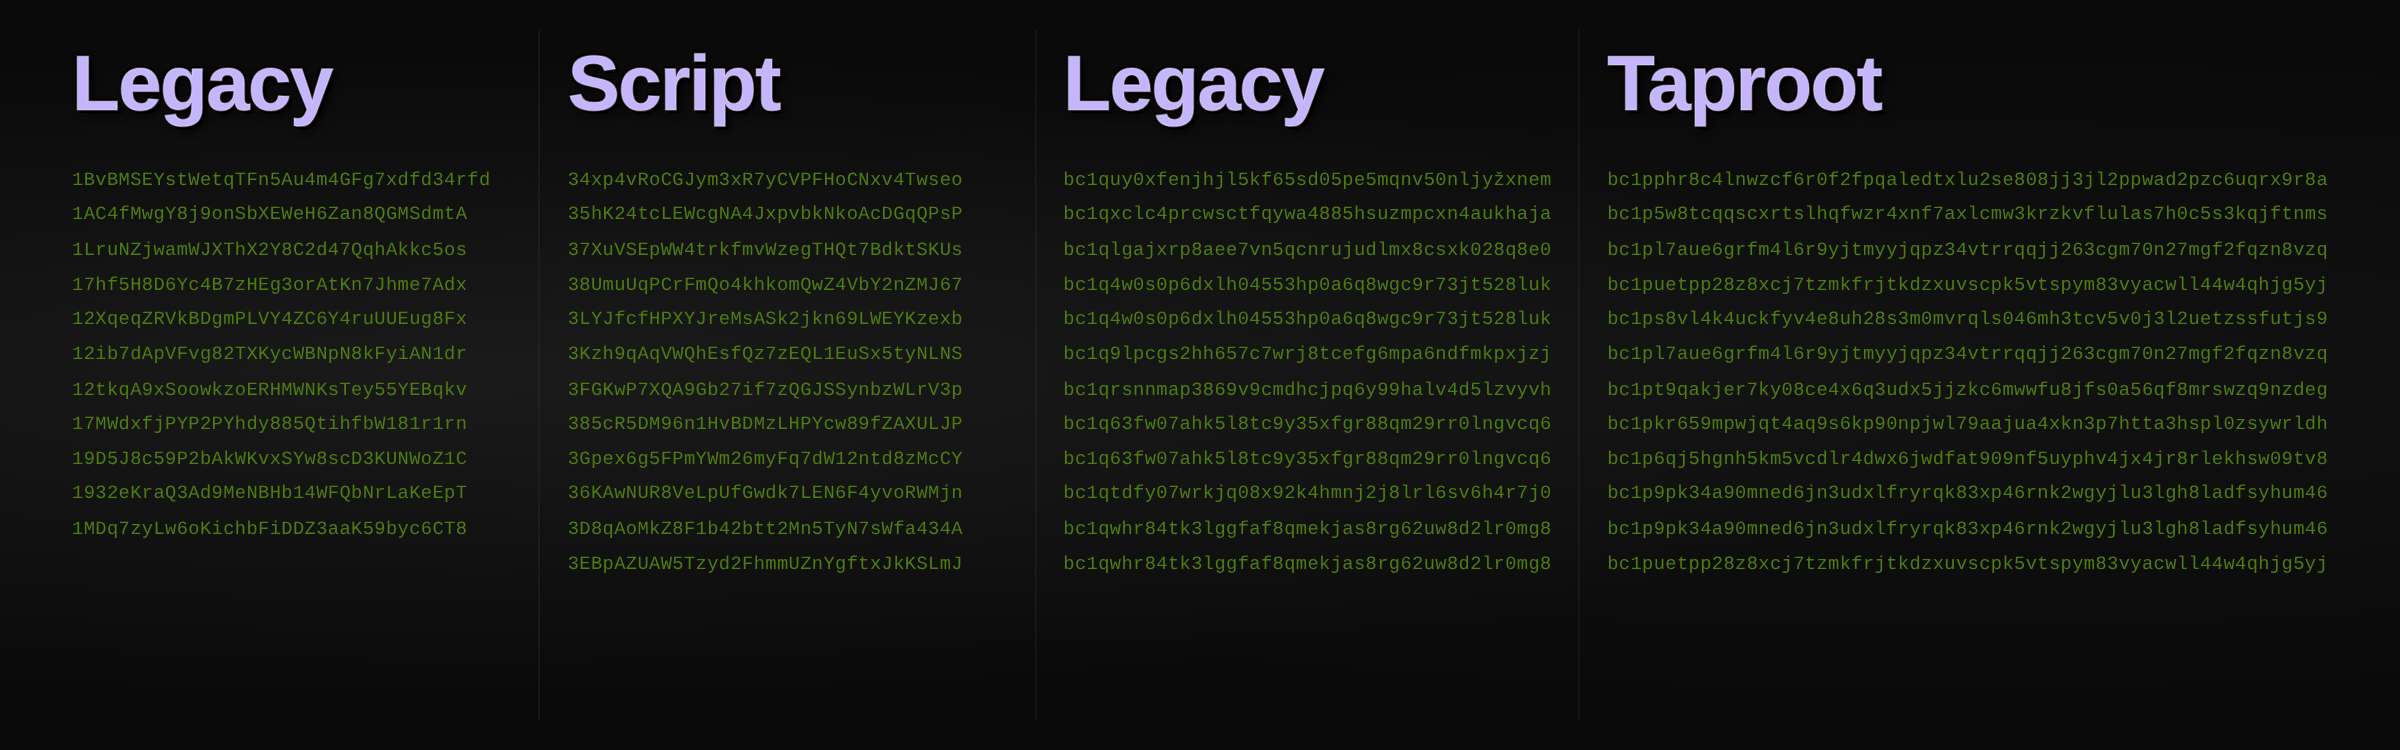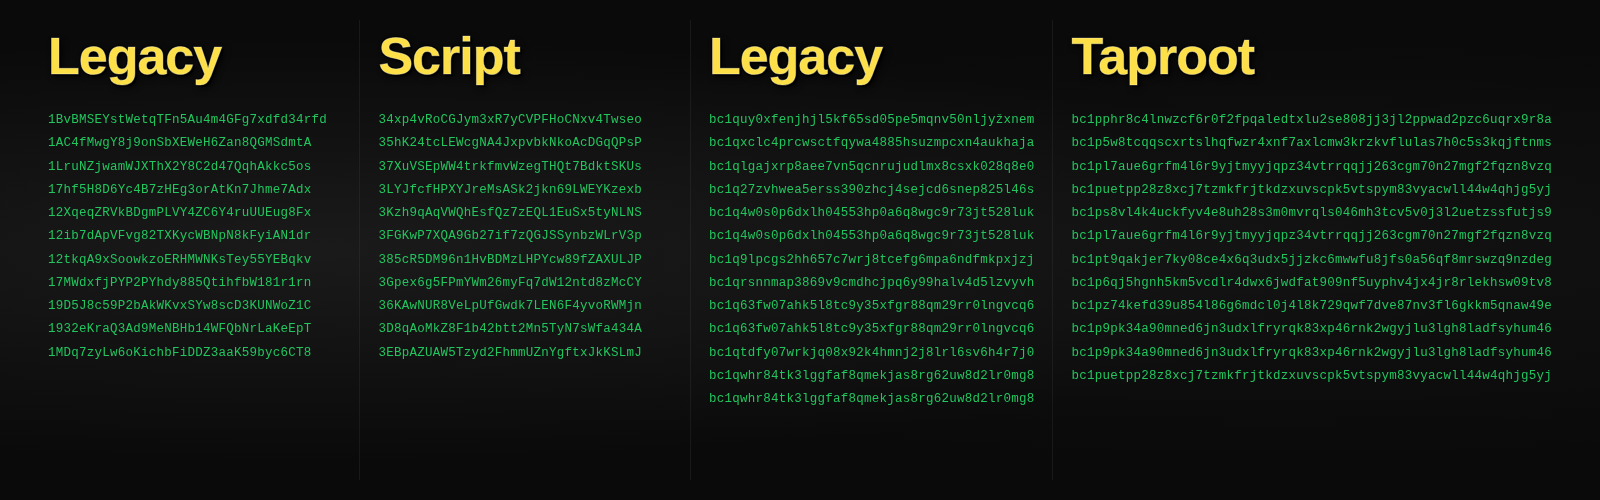--- a/index.html
+++ b/index.html
@@ -32,21 +32,21 @@
     }
 
     .column:last-child {
       border-right: none;
     }
 
     .column-title {
       font-family: 'Arial Black', 'Arial', sans-serif;
       font-size: 52px;
       font-weight: 900;
-      color: #fde047;
+      color: #c4b5fd;
       text-shadow:
         2px 2px 0px #000,
         -1px -1px 0px #000,
         1px -1px 0px #000,
         -1px 1px 0px #000,
         3px 3px 6px rgba(0,0,0,0.8);
       margin-bottom: 28px;
       letter-spacing: -1px;
       line-height: 1;
       padding-top: 10px;
@@ -57,21 +57,21 @@
     .address-list {
       list-style: none;
       display: flex;
       flex-direction: column;
       gap: 2px;
     }
 
     .address-item {
       font-family: 'Courier New', Courier, monospace;
       font-size: 12.5px;
-      color: #22c55e;
+      color: #4d7c0f;
       line-height: 1.7;
       white-space: nowrap;
       overflow: hidden;
       text-overflow: ellipsis;
       letter-spacing: 0.02em;
     }
   </style>
 </head>
 <body>
 
@@ -91,37 +91,37 @@
         <li class="address-item">1932eKraQ3Ad9MeNBHb14WFQbNrLaKeEpT</li>
         <li class="address-item">1MDq7zyLw6oKichbFiDDZ3aaK59byc6CT8</li>
       </ul>
     </div>
     <div class="column">
       <div class="column-title">Script</div>
       <ul class="address-list">
         <li class="address-item">34xp4vRoCGJym3xR7yCVPFHoCNxv4Twseo</li>
         <li class="address-item">35hK24tcLEWcgNA4JxpvbkNkoAcDGqQPsP</li>
         <li class="address-item">37XuVSEpWW4trkfmvWzegTHQt7BdktSKUs</li>
+        <li class="address-item">38UmuUqPCrFmQo4khkomQwZ4VbY2nZMJ67</li>
         <li class="address-item">3LYJfcfHPXYJreMsASk2jkn69LWEYKzexb</li>
         <li class="address-item">3Kzh9qAqVWQhEsfQz7zEQL1EuSx5tyNLNS</li>
         <li class="address-item">3FGKwP7XQA9Gb27if7zQGJSSynbzWLrV3p</li>
         <li class="address-item">385cR5DM96n1HvBDMzLHPYcw89fZAXULJP</li>
         <li class="address-item">3Gpex6g5FPmYWm26myFq7dW12ntd8zMcCY</li>
         <li class="address-item">36KAwNUR8VeLpUfGwdk7LEN6F4yvoRWMjn</li>
         <li class="address-item">3D8qAoMkZ8F1b42btt2Mn5TyN7sWfa434A</li>
         <li class="address-item">3EBpAZUAW5Tzyd2FhmmUZnYgftxJkKSLmJ</li>
       </ul>
     </div>
     <div class="column">
       <div class="column-title">Legacy</div>
       <ul class="address-list">
         <li class="address-item">bc1quy0xfenjhjl5kf65sd05pe5mqnv50nljyžxnem</li>
         <li class="address-item">bc1qxclc4prcwsctfqywa4885hsuzmpcxn4aukhaja</li>
         <li class="address-item">bc1qlgajxrp8aee7vn5qcnrujudlmx8csxk028q8e0</li>
-        <li class="address-item">bc1q27zvhwea5erss390zhcj4sejcd6snep825l46s</li>
         <li class="address-item">bc1q4w0s0p6dxlh04553hp0a6q8wgc9r73jt528luk</li>
         <li class="address-item">bc1q4w0s0p6dxlh04553hp0a6q8wgc9r73jt528luk</li>
         <li class="address-item">bc1q9lpcgs2hh657c7wrj8tcefg6mpa6ndfmkpxjzj</li>
         <li class="address-item">bc1qrsnnmap3869v9cmdhcjpq6y99halv4d5lzvyvh</li>
         <li class="address-item">bc1q63fw07ahk5l8tc9y35xfgr88qm29rr0lngvcq6</li>
         <li class="address-item">bc1q63fw07ahk5l8tc9y35xfgr88qm29rr0lngvcq6</li>
         <li class="address-item">bc1qtdfy07wrkjq08x92k4hmnj2j8lrl6sv6h4r7j0</li>
         <li class="address-item">bc1qwhr84tk3lggfaf8qmekjas8rg62uw8d2lr0mg8</li>
         <li class="address-item">bc1qwhr84tk3lggfaf8qmekjas8rg62uw8d2lr0mg8</li>
       </ul>
@@ -129,20 +129,20 @@
     <div class="column">
       <div class="column-title">Taproot</div>
       <ul class="address-list">
         <li class="address-item">bc1pphr8c4lnwzcf6r0f2fpqaledtxlu2se808jj3jl2ppwad2pzc6uqrx9r8a</li>
         <li class="address-item">bc1p5w8tcqqscxrtslhqfwzr4xnf7axlcmw3krzkvflulas7h0c5s3kqjftnms</li>
         <li class="address-item">bc1pl7aue6grfm4l6r9yjtmyyjqpz34vtrrqqjj263cgm70n27mgf2fqzn8vzq</li>
         <li class="address-item">bc1puetpp28z8xcj7tzmkfrjtkdzxuvscpk5vtspym83vyacwll44w4qhjg5yj</li>
         <li class="address-item">bc1ps8vl4k4uckfyv4e8uh28s3m0mvrqls046mh3tcv5v0j3l2uetzssfutjs9</li>
         <li class="address-item">bc1pl7aue6grfm4l6r9yjtmyyjqpz34vtrrqqjj263cgm70n27mgf2fqzn8vzq</li>
         <li class="address-item">bc1pt9qakjer7ky08ce4x6q3udx5jjzkc6mwwfu8jfs0a56qf8mrswzq9nzdeg</li>
+        <li class="address-item">bc1pkr659mpwjqt4aq9s6kp90npjwl79aajua4xkn3p7htta3hspl0zsywrldh</li>
         <li class="address-item">bc1p6qj5hgnh5km5vcdlr4dwx6jwdfat909nf5uyphv4jx4jr8rlekhsw09tv8</li>
-        <li class="address-item">bc1pz74kefd39u854l86g6mdcl0j4l8k729qwf7dve87nv3fl6gkkm5qnaw49e</li>
         <li class="address-item">bc1p9pk34a90mned6jn3udxlfryrqk83xp46rnk2wgyjlu3lgh8ladfsyhum46</li>
         <li class="address-item">bc1p9pk34a90mned6jn3udxlfryrqk83xp46rnk2wgyjlu3lgh8ladfsyhum46</li>
         <li class="address-item">bc1puetpp28z8xcj7tzmkfrjtkdzxuvscpk5vtspym83vyacwll44w4qhjg5yj</li>
       </ul>
     </div>
   </div>
 
 </body></html>

